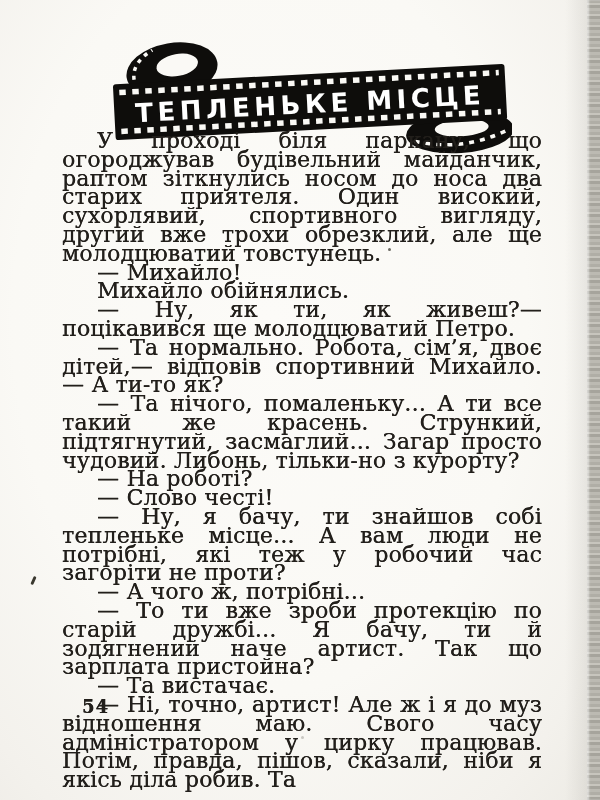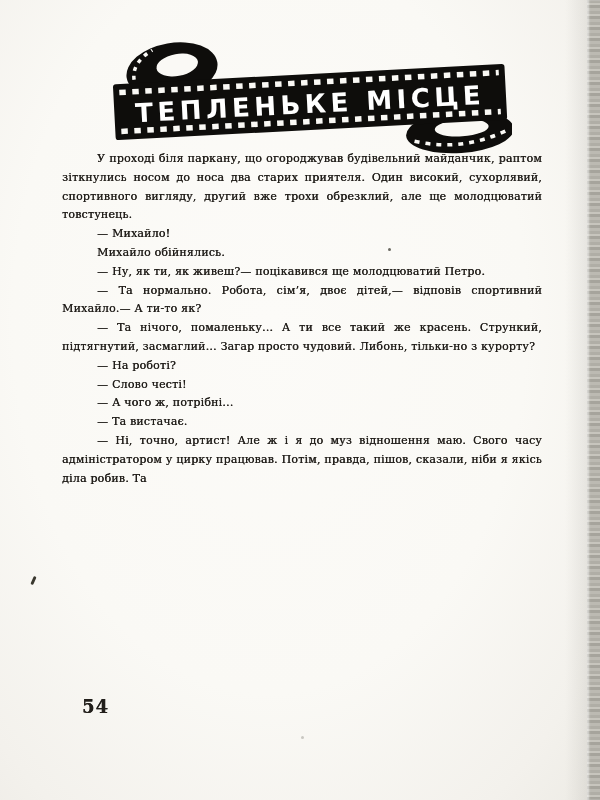--- a/index.html
+++ b/index.html
@@ -46,24 +46,24 @@
     left: 108px;
     top: 38px;
     width: 404px;
     height: 118px;
   }
   .banner svg { display: block; width: 100%; height: 100%; }
   
   .body-text {
     position: absolute;
     left: 62px;
-    top: 150px;
+    top: 132px;
     width: 480px;
     color: #221f1b;
-    font-size: 11px;
+    font-size: 22px;
     line-height: 18.8px;
     letter-spacing: 0.2px;
     text-align: justify;
     text-shadow: 0.3px 0 0 currentColor;
   }
   .body-text p {
     margin: 0;
     text-indent: 35px;
   }
   .page-number {
@@ -113,21 +113,23 @@
 
   <main class="body-text">
     <p>У проході біля паркану, що огороджував будівельний майданчик, раптом зіткнулись носом до носа два старих приятеля. Один високий, сухорлявий, спортивного вигляду, другий вже трохи обрезклий, але ще молодцюватий товстунець.</p>
     <p>— Михайло!</p>
     <p>Михайло обійнялись.</p>
     <p>— Ну, як ти, як живеш?— поцікавився ще молодцюватий Петро.</p>
     <p>— Та нормально. Робота, сім’я, двоє дітей,— відповів спортивний Михайло.— А ти-то як?</p>
     <p>— Та нічого, помаленьку... А ти все такий же красень. Стрункий, підтягнутий, засмаглий... Загар просто чудовий. Либонь, тільки-но з курорту?</p>
     <p>— На роботі?</p>
     <p>— Слово честі!</p>
+    <p>— Ну, я бачу, ти знайшов собі тепленьке місце... А вам люди не потрібні, які теж у робочий час загоріти не проти?</p>
     <p>— А чого ж, потрібні...</p>
+    <p>— То ти вже зроби протекцію по старій дружбі... Я бачу, ти й зодягнений наче артист. Так що зарплата пристойна?</p>
     <p>— Та вистачає.</p>
     <p>— Ні, точно, артист! Але ж і я до муз відношення маю. Свого часу адміністратором у цирку працював. Потім, правда, пішов, сказали, ніби я якісь діла робив. Та</p>
   </main>
 
   <div class="page-number">54</div>
 
   <div class="speck a"></div>
   <div class="speck b"></div>
   <div class="speck c"></div>
 

